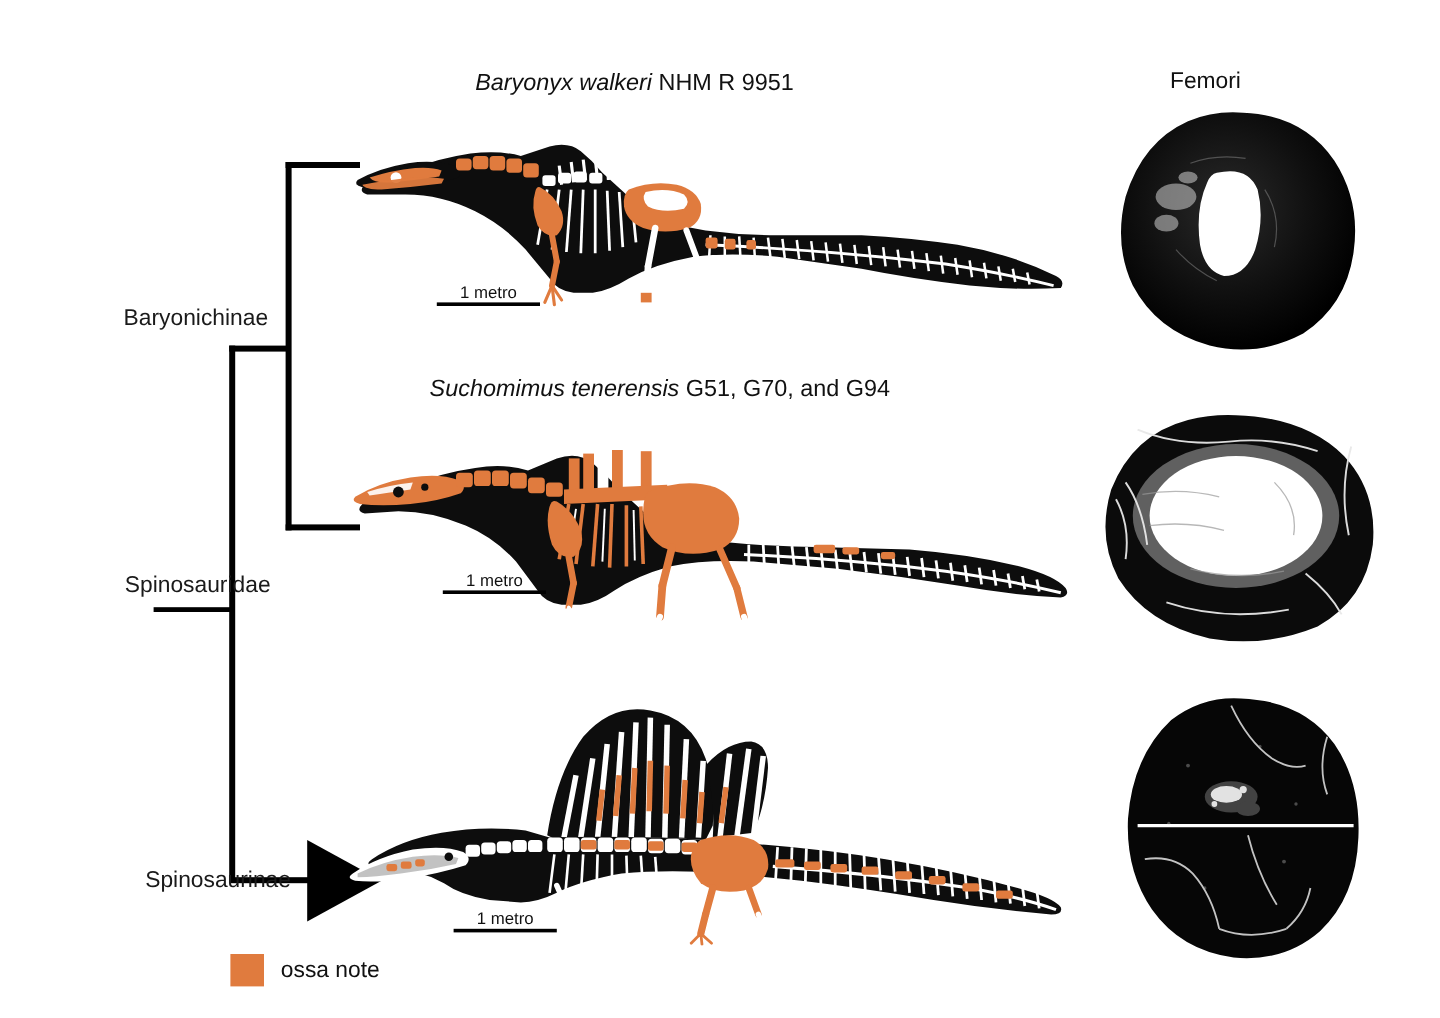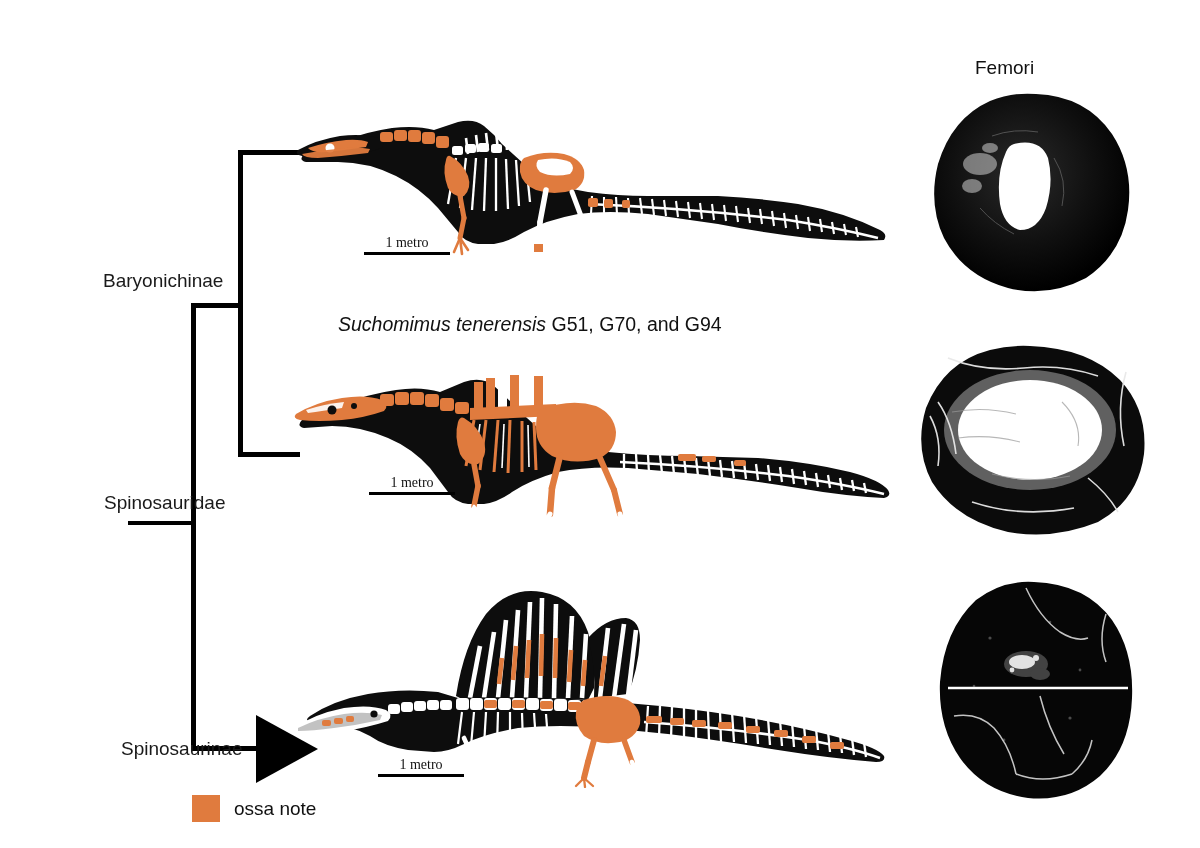--- a/index.html
+++ b/index.html
@@ -1,36 +1,36 @@
 <!DOCTYPE html>
 <html><head>
 <meta charset="utf-8">
 <style>
   html,body{margin:0;padding:0;background:#ffffff;}
   body{width:1200px;height:848px;position:relative;overflow:hidden;
        font-family:"Liberation Sans",sans-serif;color:#111;}
   .fig{position:absolute;inset:0;}
 
   
-  .clado{position:absolute;left:0;top:15px;width:420px;height:596px;}
+  .clado{position:absolute;left:0;top:0;width:420px;height:596px;}
   .branch{position:absolute;background:#000;}
   .clade-label{position:absolute;font-size:19px;color:#1a1a1a;white-space:nowrap;}
   .clade-tri{position:absolute;width:0;height:0;
      border-top:34px solid transparent;border-bottom:34px solid transparent;
      border-left:62px solid #000;}
 
   
   .taxon-name{position:absolute;font-size:19.5px;white-space:nowrap;color:#111;}
   .taxon-name i{font-style:italic;}
   .skel-wrap{position:absolute;}
   .skel{display:block;width:100%;height:100%;}
 
   
   .scalebar{position:absolute;width:86px;text-align:center;}
-  .scalebar .lbl{font-size:14px;color:#111;line-height:1.05;font-family:Liberation Serif, serif;}
+  .scalebar .lbl{font-size:14px;color:#111;line-height:1.05;}
   .scalebar .bar{height:3.5px;background:#000;margin-top:1px;}
 
   
   .col-head{position:absolute;font-size:19px;color:#111;}
   .femur{position:absolute;}
   .femur svg{display:block;width:100%;height:100%;}
 
   
   .legend{position:absolute;display:flex;align-items:center;gap:14px;}
   .legend .sw{width:28px;height:27px;}
@@ -59,20 +59,23 @@
 
     <div class="clade-tri" style="left:256px;top:700px;"></div>
 
     <div class="clade-label" style="left:103px;top:255px;">Baryonichinae</div>
     <div class="clade-label" style="left:60px;top:477px;margin-left:44px;">Spinosauridae</div>
     <div class="clade-label" style="left:93px;top:723px;margin-left:28px;">Spinosaurinae</div>
   </div>
 
   <div class="col-head" style="left:975px;top:57px;text-align:right;">Femori</div>
 
+  <div class="taxon-name" style="left:396px;top:58px;">
+    <i>Baryonyx walkeri</i><span> </span><span>NHM R 9951</span>
+  </div>
 
   <div class="skel-wrap" style="left:288px;top:92px;width:608px;height:196px;">
     <svg class="skel" viewBox="0 0 608 196" preserveAspectRatio="xMidYMid meet">
       <g>
 
         <path d="M16,62 L58,48 Q78,40 104,36 Q128,33 146,38 L170,30 Q186,26 196,34
                  Q206,42 214,52 L236,72 Q252,86 268,94 L300,100 Q330,104 360,104
                  L430,104 Q470,106 510,112 Q556,120 592,138 Q600,142 596,148
                  Q560,150 520,146 Q470,140 430,132 L360,122 Q320,118 290,122
                  Q258,128 236,140 Q220,150 206,152 L190,152 Q176,150 170,140
@@ -220,21 +223,21 @@
         <ellipse cx="62" cy="60" rx="8" ry="5"></ellipse>
       </g>
       <g stroke="#8a8a8a" stroke-width="1" opacity=".5" fill="none">
         <path d="M64,48 Q86,40 110,44"></path>
         <path d="M52,120 Q66,136 86,146"></path>
         <path d="M126,70 Q140,92 134,118"></path>
       </g>
     </svg>
   </div>
 
-  <div class="taxon-name" style="left:338px;top:313px;">
+  <div class="taxon-name" style="left:358px;top:313px;">
     <i>Suchomimus tenerensis</i><span> </span><span>G51, G70, and G94</span>
   </div>
 
   <div class="skel-wrap" style="left:288px;top:348px;width:608px;height:190px;">
     <svg class="skel" viewBox="0 0 608 190" preserveAspectRatio="xMidYMid meet">
       <g>
 
         <path d="M14,72 L56,56 Q80,46 108,42 Q132,38 152,44 L176,34
                  Q194,28 206,38 Q218,48 228,60 L250,80 Q266,92 284,98
                  L320,104 Q360,108 400,108 L470,110 Q520,114 562,124

